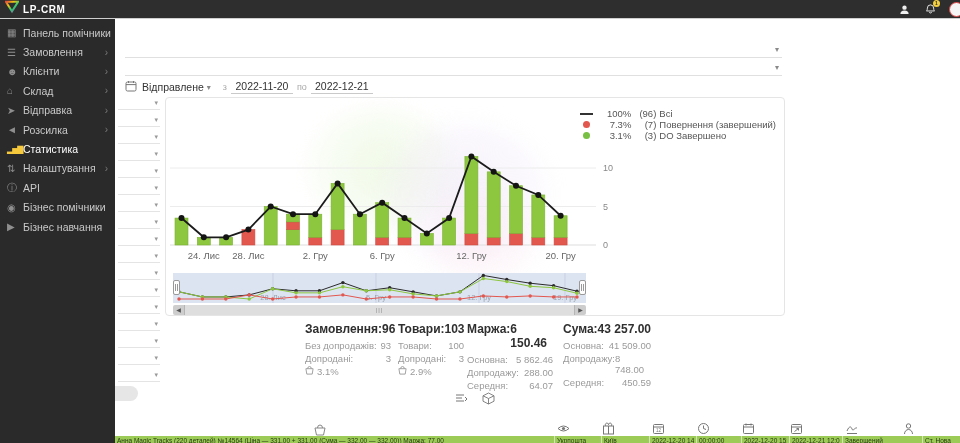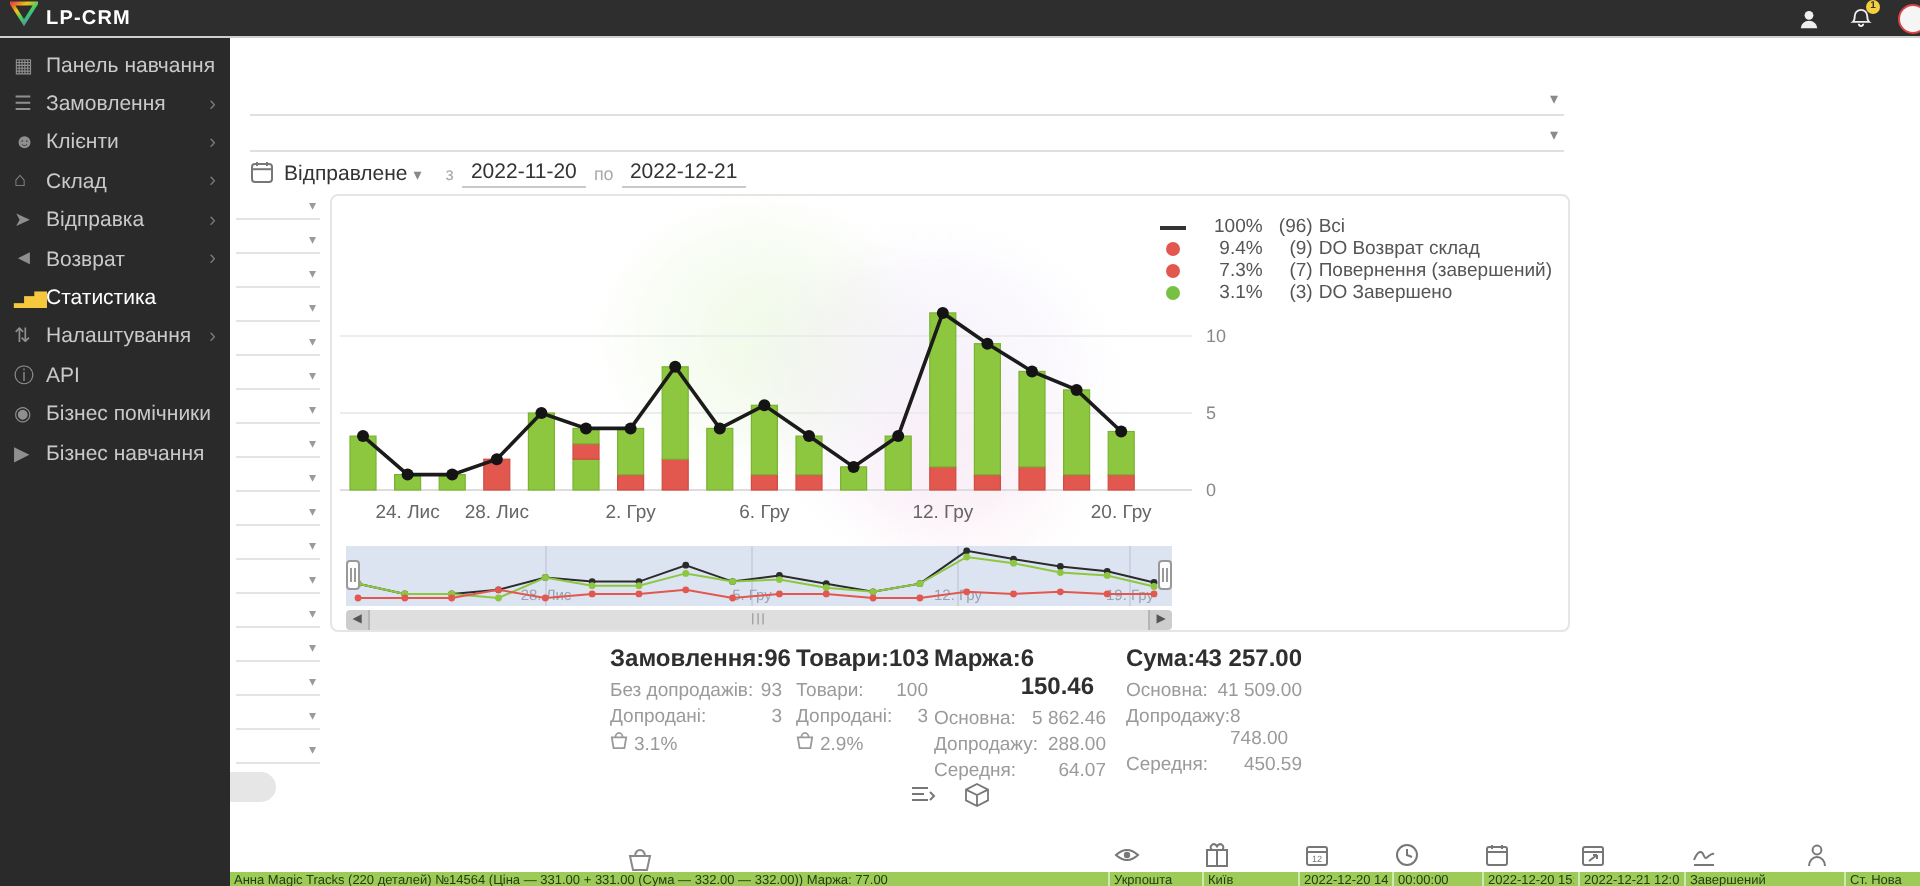--- a/index.html
+++ b/index.html
@@ -103,21 +103,21 @@
         </svg>
       <span class="badge">1</span>
     </span>
     <span class="avatar-cut"></span>
   </div>
 </div>
 
 <div class="sidebar" id="sidebar">
     <div class="sb-item">
       <span class="ic">▦</span>
-      <span>Панель навчання</span>
+      <span>Панель помічники</span>
     </div>
     <div class="sb-item">
       <span class="ic">☰</span>
       <span>Замовлення</span>
       <span class="chev">›</span>
     </div>
     <div class="sb-item">
       <span class="ic">☻</span>
       <span>Клієнти</span>
       <span class="chev">›</span>
@@ -127,21 +127,21 @@
       <span>Склад</span>
       <span class="chev">›</span>
     </div>
     <div class="sb-item">
       <span class="ic">➤</span>
       <span>Відправка</span>
       <span class="chev">›</span>
     </div>
     <div class="sb-item">
       <span class="ic">◄</span>
-      <span>Возврат</span>
+      <span>Розсилка</span>
       <span class="chev">›</span>
     </div>
     <div class="sb-item active">
       <span class="ic">▂▅▇</span>
       <span>Статистика</span>
     </div>
     <div class="sb-item">
       <span class="ic">⇅</span>
       <span>Налаштування</span>
       <span class="chev">›</span>
@@ -309,28 +309,20 @@
       </svg>
 
     <div class="legend">
       <div class="lg-row">
           <span class="lg-sw">
             <i class="lg-line" style="background: rgb(51, 51, 51);"></i>
           </span>
           <span class="lg-pct">100%</span>
           <span class="lg-cnt">(96)</span>
           <span>Всі</span>
-        </div>
-      <div class="lg-row">
-          <span class="lg-sw">
-            <i class="lg-dot" style="background: rgb(226, 87, 78);"></i>
-          </span>
-          <span class="lg-pct">9.4%</span>
-          <span class="lg-cnt">(9)</span>
-          <span>DO Возврат склад</span>
         </div>
       <div class="lg-row">
           <span class="lg-sw">
             <i class="lg-dot" style="background: rgb(226, 87, 78);"></i>
           </span>
           <span class="lg-pct">7.3%</span>
           <span class="lg-cnt">(7)</span>
           <span>Повернення (завершений)</span>
         </div>
       <div class="lg-row">

